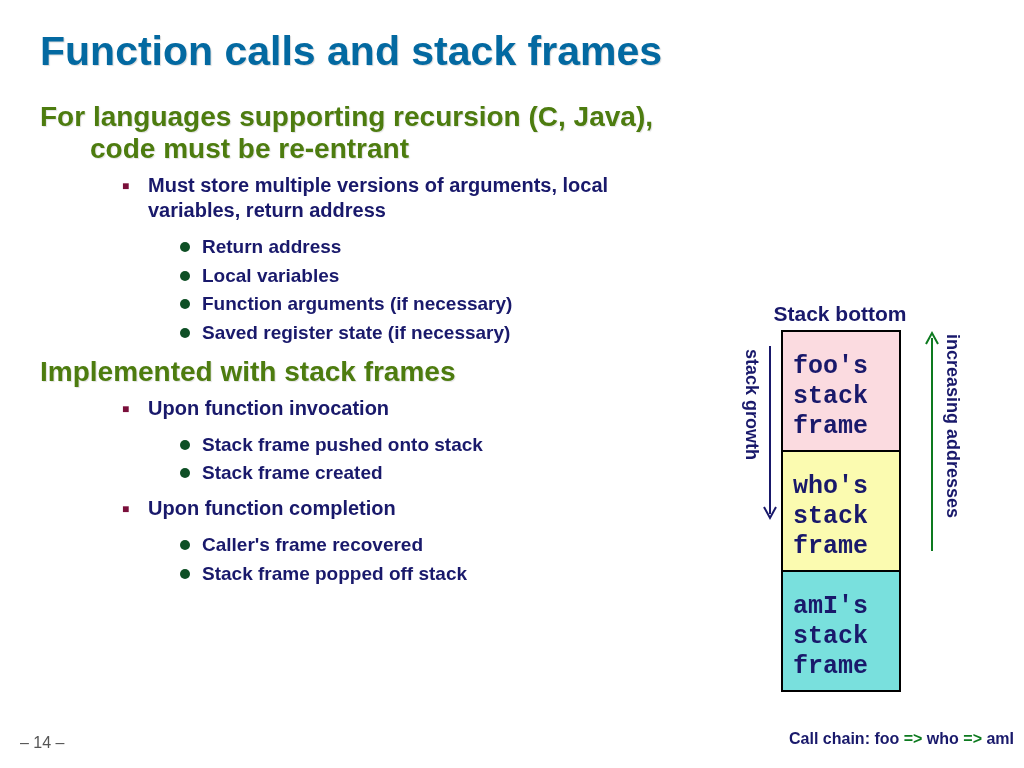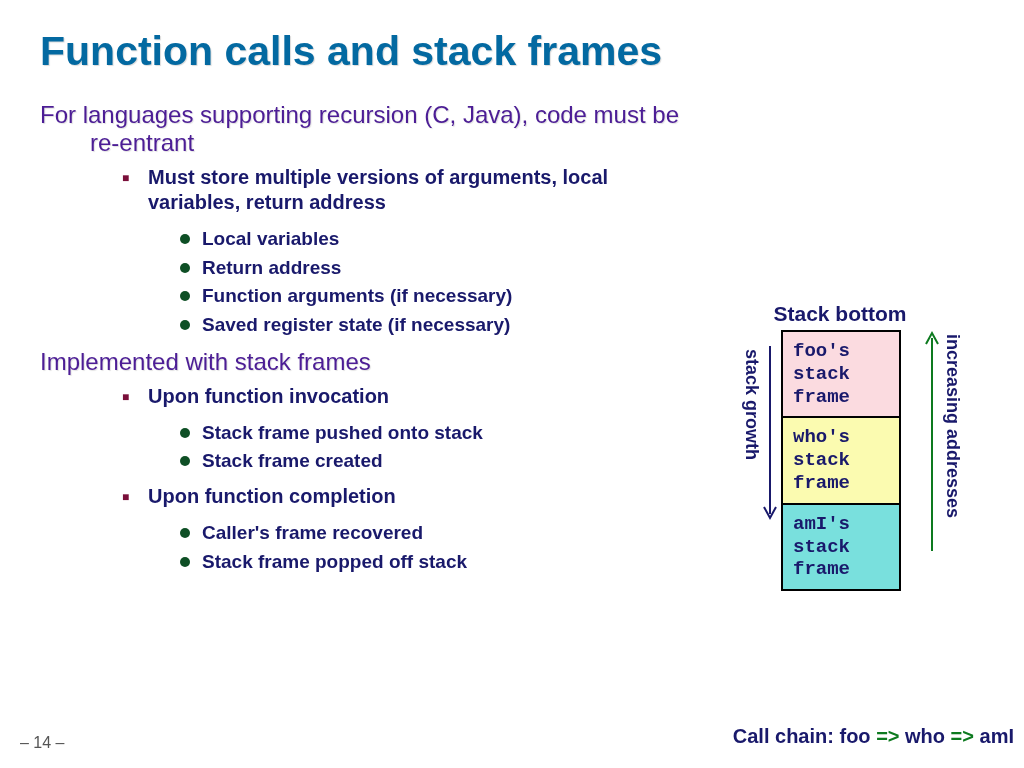--- a/index.html
+++ b/index.html
@@ -18,23 +18,23 @@
     height: 100%;
   }
   .title {
     color: #0369a1;
     font-size: 41px;
     font-weight: bold;
     margin-bottom: 26px;
     text-shadow: 1px 1px 1px rgba(0,0,0,0.15);
   }
   .lead {
-    color: #4c1d95;
-    font-size: 24px;
-    font-weight: normal;
+    color: #4d7c0f;
+    font-size: 28px;
+    font-weight: bold;
     margin-bottom: 8px;
     padding-left: 50px;
     text-indent: -50px;
     text-shadow: 1px 1px 1px rgba(0,0,0,0.12);
     max-width: 640px;
   }
   ul.l1 {
     list-style: none;
     padding-left: 82px;
     margin-bottom: 12px;
@@ -111,23 +111,23 @@
   .frames {
     position: absolute;
     left: 115px;
     top: 28px;
     width: 120px;
     border-top: 2px solid #000;
     border-left: 2px solid #000;
     border-right: 2px solid #000;
   }
   .frame {
-    padding: 8px 10px 8px 10px;
+    padding: 20px 10px 8px 10px;
     font-family: "Courier New", monospace;
-    font-size: 19px;
+    font-size: 25px;
     font-weight: bold;
     color: #19196b;
     line-height: 1.2;
     border-bottom: 2px solid #000;
     white-space: pre;
   }
   .pink { background: #fbdbe0; }
   .yellow { background: #fbfbb0; }
   .cyan { background: #79e0dd; }
 
@@ -161,43 +161,43 @@
     left: 259px;
     top: 28px;
     width: 14px;
     height: 225px;
   }
   .call-chain {
     position: absolute;
     right: 10px;
     bottom: 20px;
     color: #19196b;
-    font-size: 20px;
+    font-size: 16px;
     font-weight: bold;
     white-space: nowrap;
   }
   .call-chain .arrow { color: #0d7a1f; }
   svg.arrsvg line, svg.arrsvg polyline {
     stroke-width: 2;
     fill: none;
   }
 </style>
 </head>
 <body>
 
 <div class="slide">
   <h1 class="title">Function calls and stack frames</h1>
 
   <p class="lead">For languages supporting recursion (C, Java), code must be re-entrant</p>
   <ul class="l1">
     <li>Must store multiple versions of arguments, local variables, return address</li>
   </ul>
   <ul class="l2">
+    <li>Return address</li>
     <li>Local variables</li>
-    <li>Return address</li>
     <li>Function arguments (if necessary)</li>
     <li>Saved register state (if necessary)</li>
   </ul>
 
   <p class="lead">Implemented with stack frames</p>
   <ul class="l1">
     <li>Upon function invocation</li>
   </ul>
   <ul class="l2">
     <li>Stack frame pushed onto stack</li>

